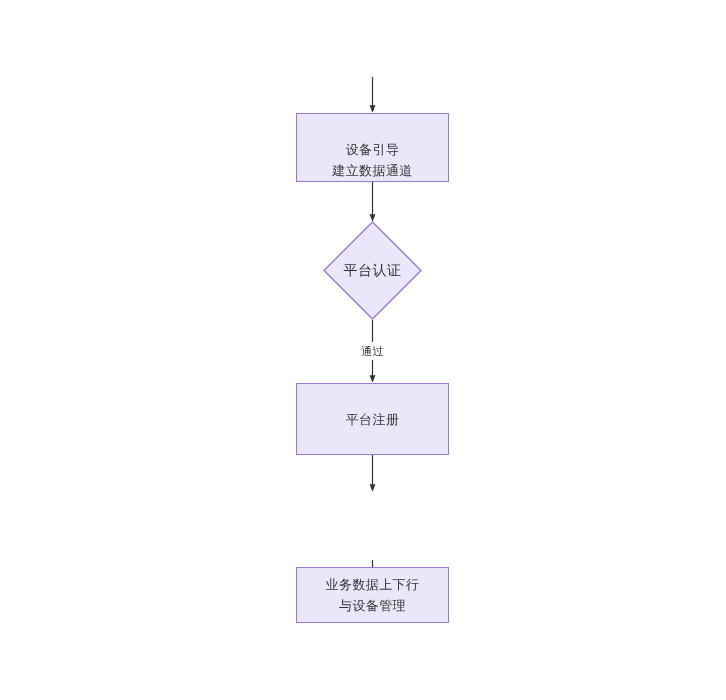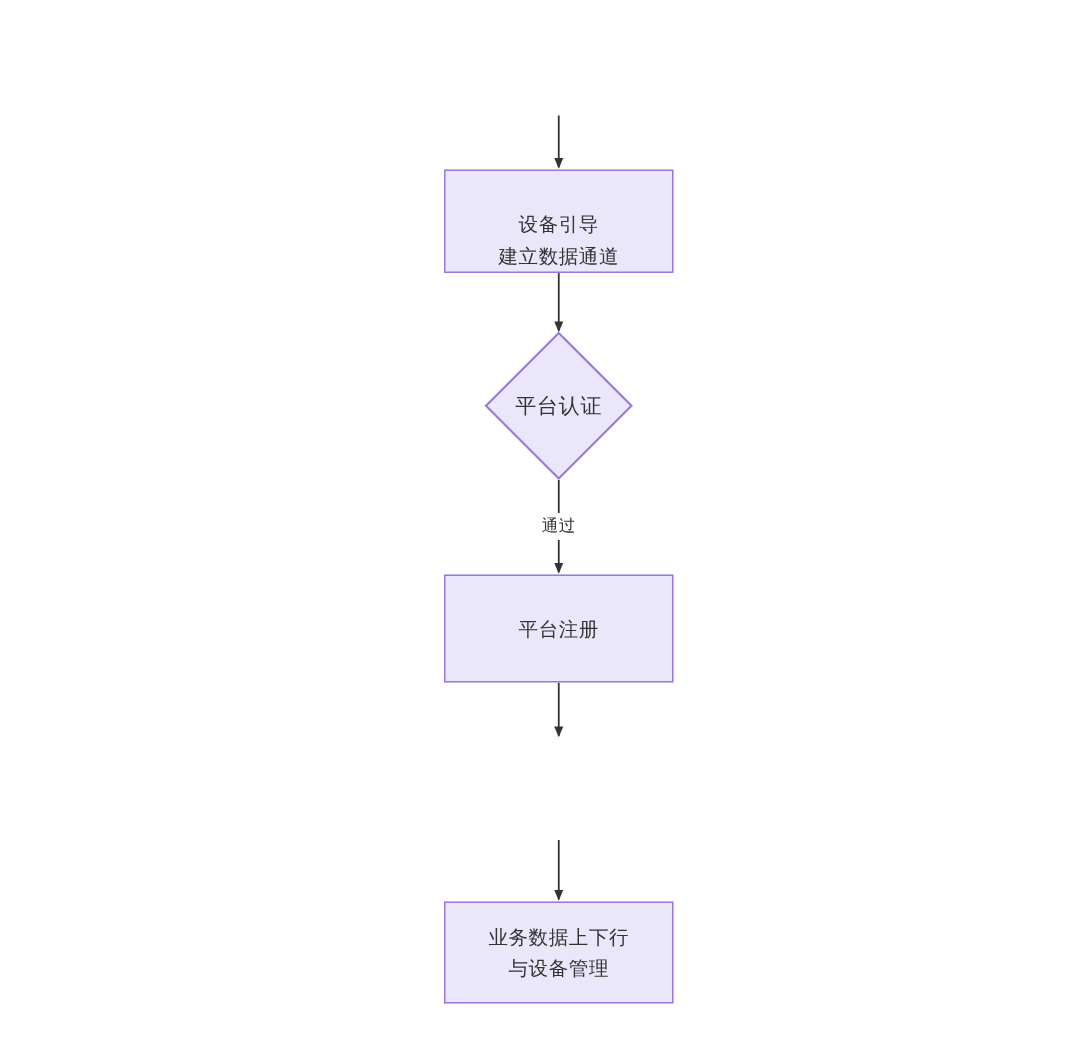--- a/index.html
+++ b/index.html
@@ -109,18 +109,18 @@
     <span class="diamond-label">平台认证</span>
   </div>
 
   <div class="edge-label" style="left:372.5px; top:342px;">通过</div>
 
   <div class="node" style="left:296px; top:383px; width:153px; height:72px;">
     <span>平台注册</span>
   </div>
 
 
-  <div class="node" style="left:296px; top:601px; width:153px; height:68px;">
+  <div class="node" style="left:296px; top:567px; width:153px; height:56px;">
     <span>业务数据上下行</span>
     <span class="line2">与设备管理</span>
   </div>
 
 </div>
 
 </body></html>

